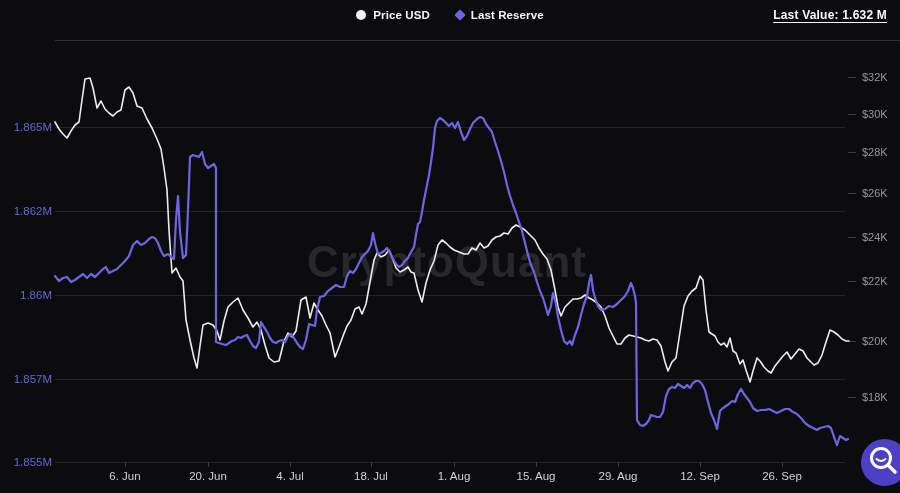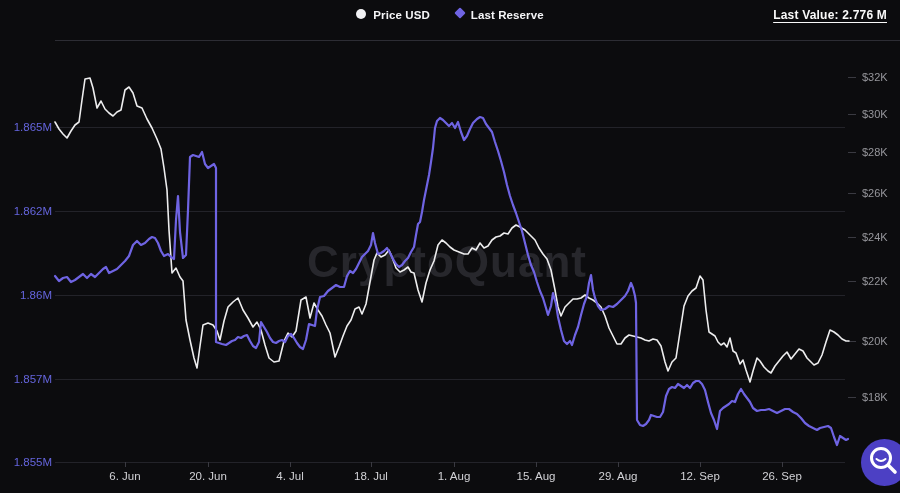--- a/index.html
+++ b/index.html
@@ -6,21 +6,21 @@
   .app{
     position:relative;width:900px;height:493px;overflow:hidden;
     background:#0c0c0e;font-family:"Liberation Sans",sans-serif;
     -webkit-font-smoothing:antialiased;
   }
   .topbar{position:absolute;top:0;left:0;right:0;height:34px;z-index:3;}
   .legend{
     position:absolute;top:9px;left:0;right:0;
     display:flex;justify-content:center;gap:26px;align-items:center;
   }
-  .legend-item{display:flex;align-items:flex-start;gap:7px;cursor:pointer;}
+  .legend-item{display:flex;align-items:center;gap:7px;cursor:pointer;}
   .legend-item span.lbl{color:#f5f5f7;font-size:11.5px;font-weight:700;letter-spacing:.1px;}
   .marker-dot{width:10px;height:10px;border-radius:50%;background:#f2f2f4;display:inline-block;}
   .marker-diamond{width:8px;height:8px;background:#6f64e3;display:inline-block;transform:rotate(45deg);border-radius:1px;}
   .last-value{
     position:absolute;top:8px;right:13px;color:#fafafa;font-size:12px;font-weight:700;
     text-decoration:underline;text-underline-offset:3px;cursor:pointer;letter-spacing:.2px;
   }
   svg.chart{position:absolute;inset:0;z-index:1;}
   .zoom-btn{
     position:absolute;z-index:4;left:861px;top:439px;width:47px;height:47px;
@@ -88,21 +88,21 @@
     <div class="legend">
       <div class="legend-item">
         <span class="marker-dot"></span>
         <span class="lbl">Price USD</span>
       </div>
       <div class="legend-item">
         <span class="marker-diamond"></span>
         <span class="lbl">Last Reserve</span>
       </div>
     </div>
-    <div class="last-value">Last Value: 2.776 M</div>
+    <div class="last-value">Last Value: 1.632 M</div>
   </div>
 
   <button class="zoom-btn" aria-label="zoom">
     <svg width="47" height="47" viewBox="0 0 47 47">
       <circle cx="20" cy="19" r="9.5" fill="none" stroke="#ffffff" stroke-width="3"></circle>
       <path d="M15.5,20 Q20,24 24.5,20" fill="none" stroke="#ffffff" stroke-width="2" stroke-linecap="round"></path>
       <line x1="27.5" y1="26.5" x2="34" y2="33" stroke="#ffffff" stroke-width="3.6" stroke-linecap="round"></line>
     </svg>
   </button>
 

